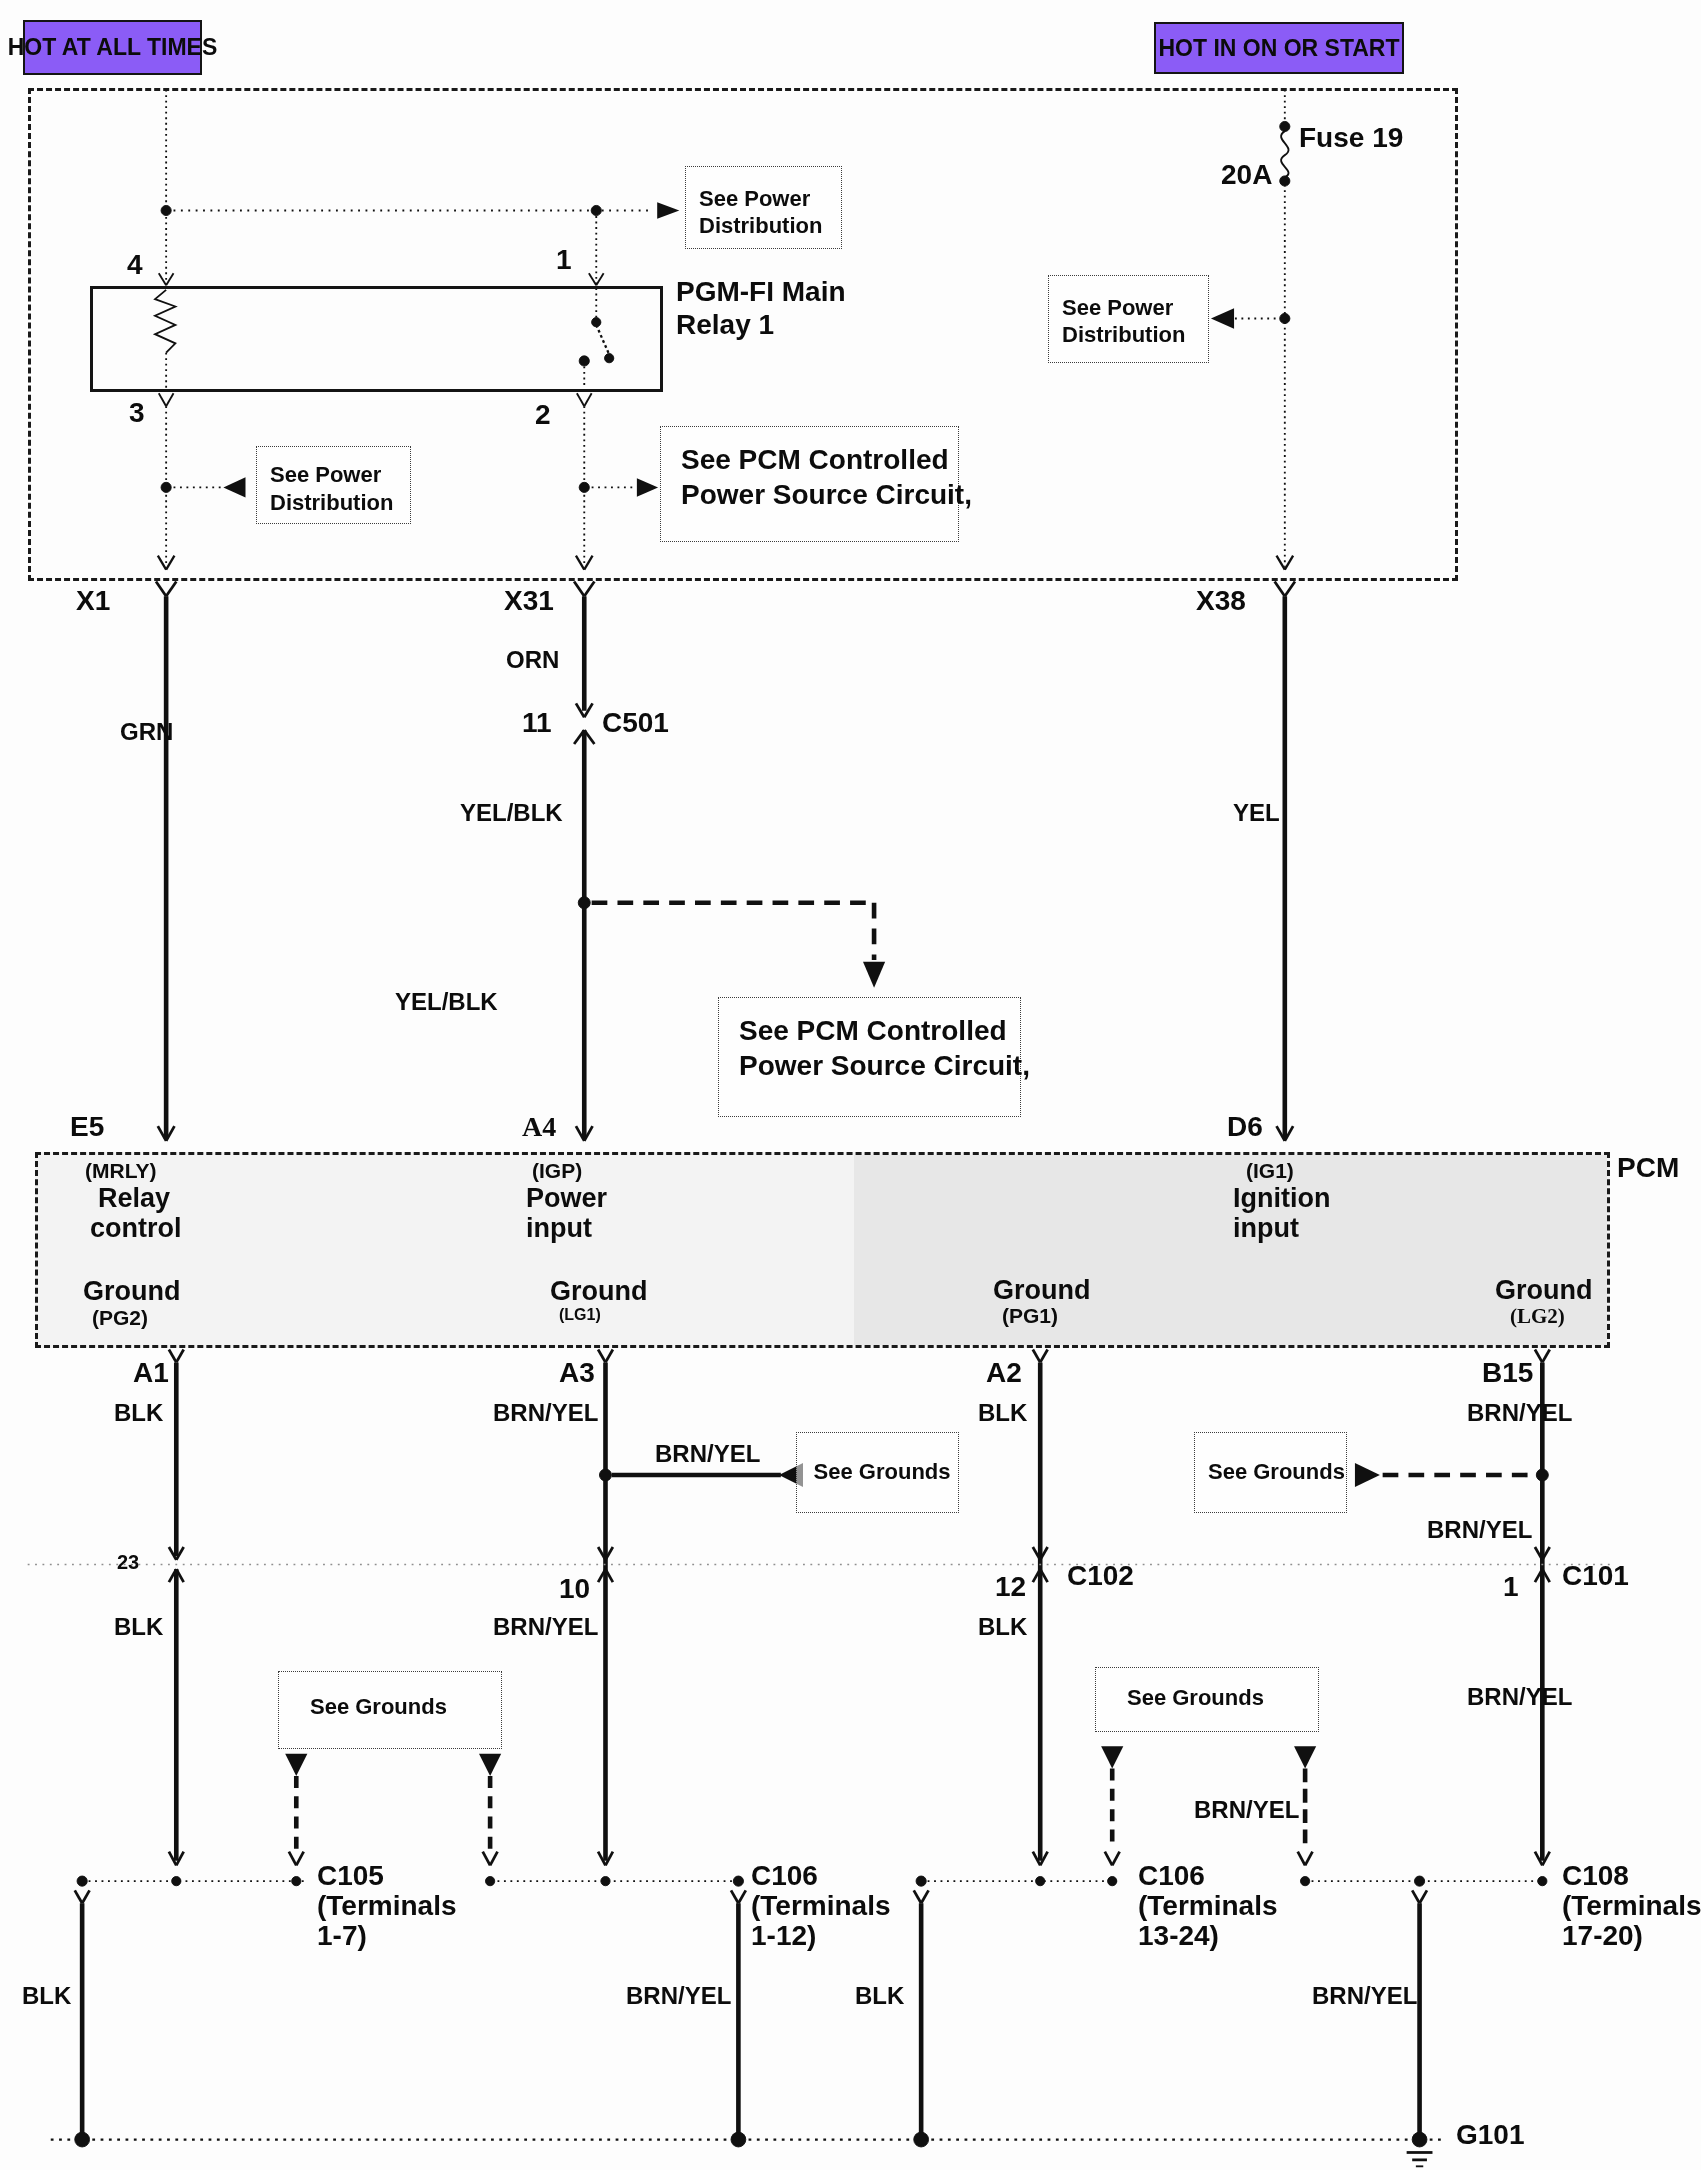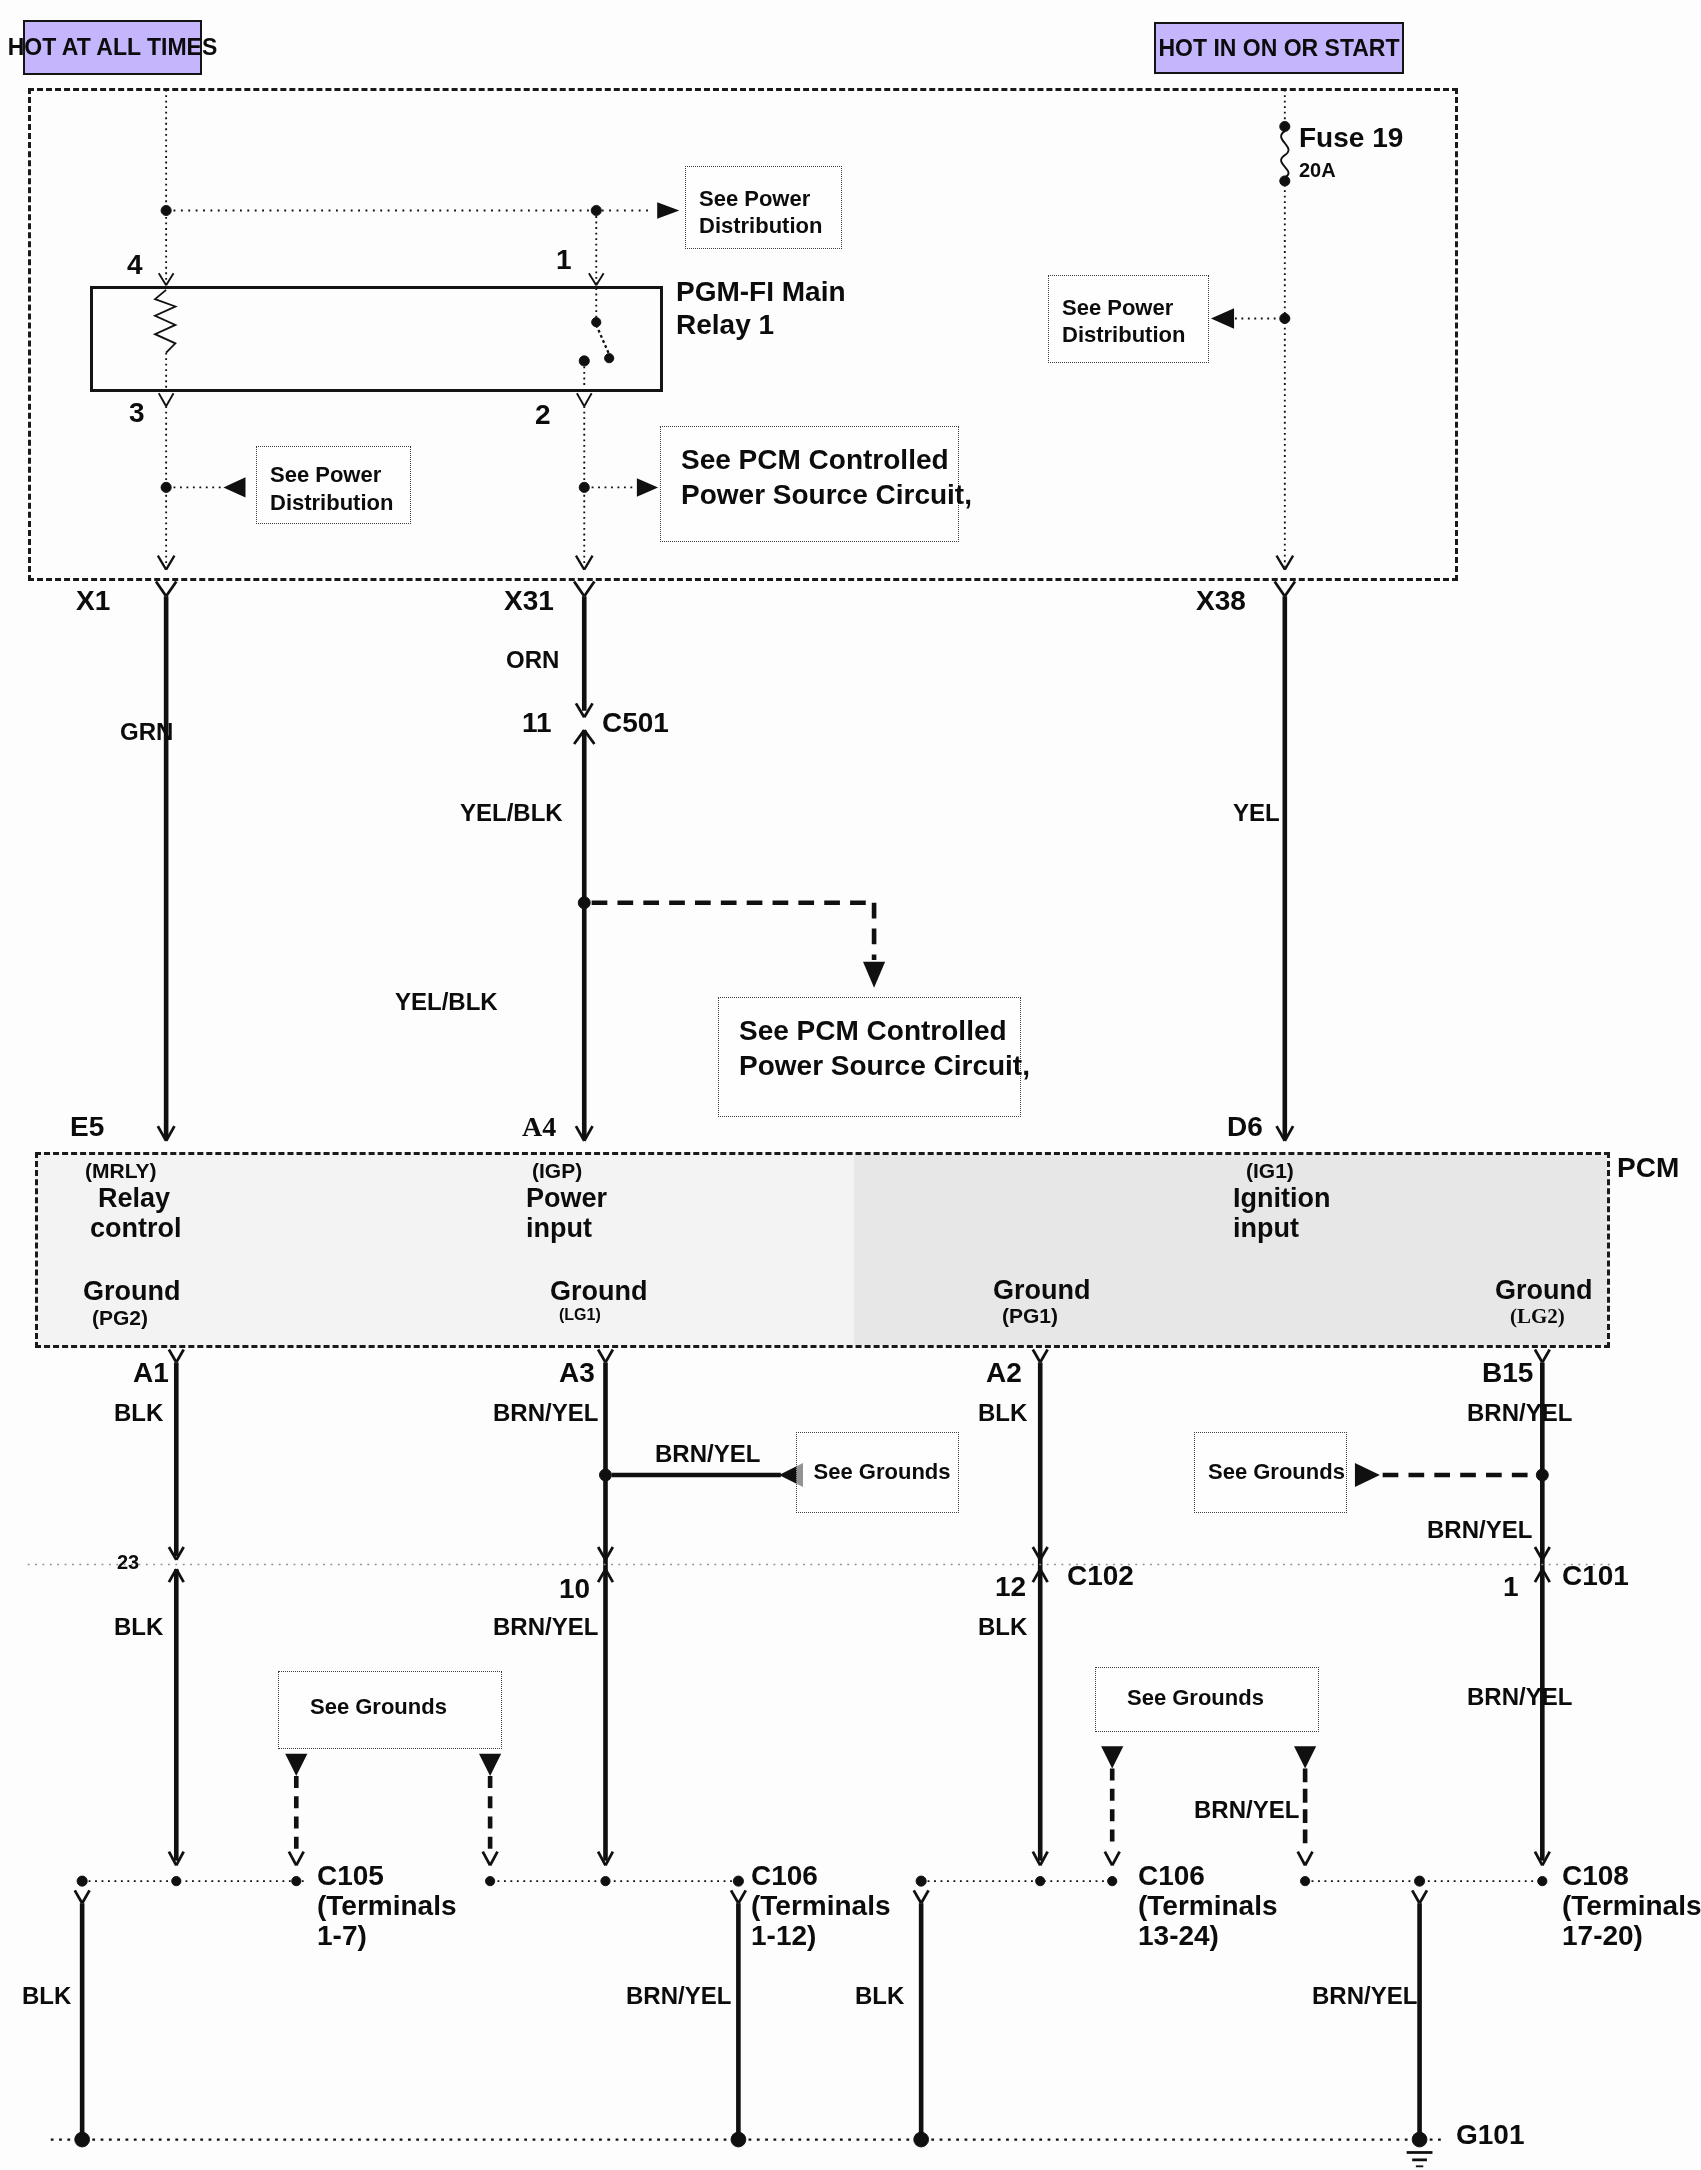--- a/index.html
+++ b/index.html
@@ -1,19 +1,19 @@
 <!DOCTYPE html>
 <html style="font-size:14.8px"><head>
 <meta charset="utf-8">
 <style>
   html,body{margin:0;padding:0;background:#fff;}
   #canvas{position:relative;width:1702px;height:2171px;background:#fdfdfd;overflow:hidden;
           font-family:"Liberation Sans", sans-serif;color:#0c0c0c;}
   .lbl{position:absolute;font-weight:700;white-space:nowrap;color:#0c0c0c;letter-spacing:0;}
-  .box-solid{position:absolute;border:2.8px solid #141414;background:#c4b5fd;display:flex;align-items:center;justify-content:center;}
+  .box-solid{position:absolute;border:2.8px solid #141414;background:#8b5cf6;display:flex;align-items:center;justify-content:center;}
   .box-dash{position:absolute;border:3.7px dashed #1a1a1a;}
   .refbox{position:absolute;border:1.8px dotted #3c3c3c;background:rgba(255,255,255,.55);}
   .refbox .line{font-weight:700;color:#0c0c0c;white-space:nowrap;}
   svg{position:absolute;left:0;top:0;}
   .mlines div{white-space:nowrap;font-weight:700;}
 </style>
 </head>
 <body>
 
 <div id="canvas">
@@ -224,21 +224,21 @@
   <div class="lbl mlines" style="left:676px;top:275px;font-size:28px;line-height:33px;">
     <div>PGM-FI Main</div>
     <div>Relay 1</div>
   </div>
   <div class="lbl" style="left:127px;top:249px;font-size:28px;">4</div>
   <div class="lbl" style="left:556px;top:244px;font-size:28px;">1</div>
   <div class="lbl" style="left:129px;top:397px;font-size:28px;">3</div>
   <div class="lbl" style="left:535px;top:399px;font-size:28px;">2</div>
 
   <div class="lbl" style="left:1299px;top:122px;font-size:28px;">Fuse 19</div>
-  <div class="lbl" style="left:1299px;top:159px;font-size:20px;">20A</div>
+  <div class="lbl" style="left:1221px;top:159px;font-size:28px;">20A</div>
 
   <div class="refbox" style="left:685px;top:166px;width:155px;height:81px;padding:0;">
     <div class="line" style="margin:18.5px 0 0 13px;font-size:22px;">See Power</div>
     <div class="line" style="margin:1.8px 0 0 13px;font-size:22px;">Distribution</div>
   </div>
   <div class="refbox" style="left:1048px;top:275px;width:159px;height:86px;">
     <div class="line" style="margin:18.5px 0 0 13px;font-size:22px;">See Power</div>
     <div class="line" style="margin:1.8px 0 0 13px;font-size:22px;">Distribution</div>
   </div>
   <div class="refbox" style="left:256px;top:446px;width:153px;height:76px;">

